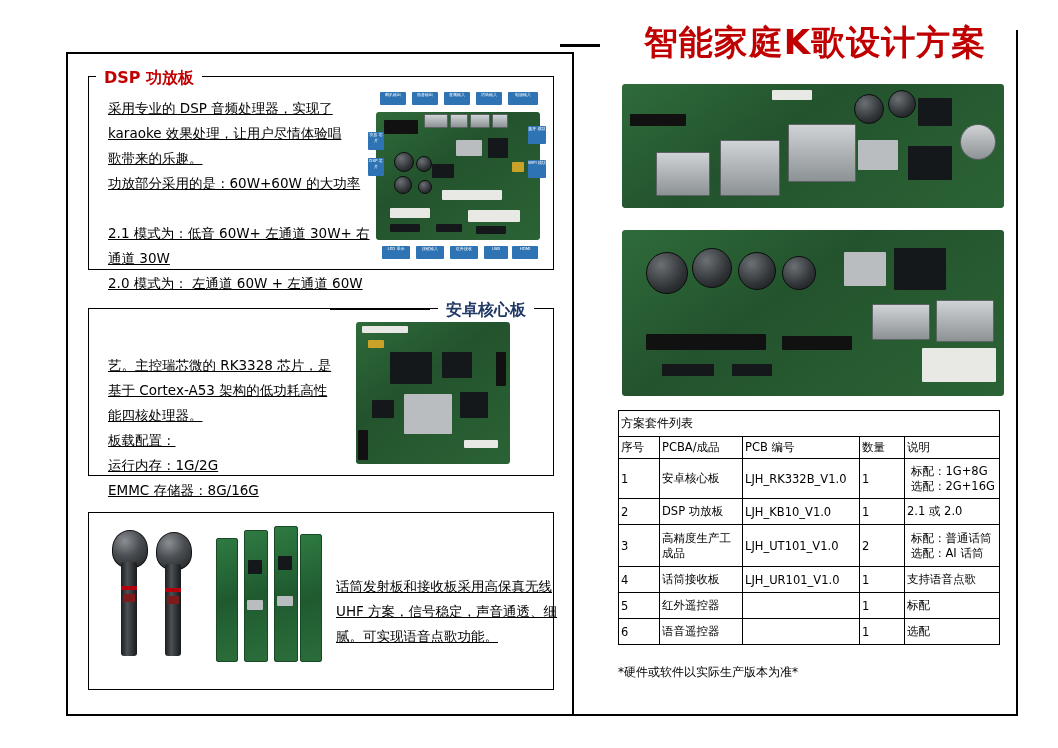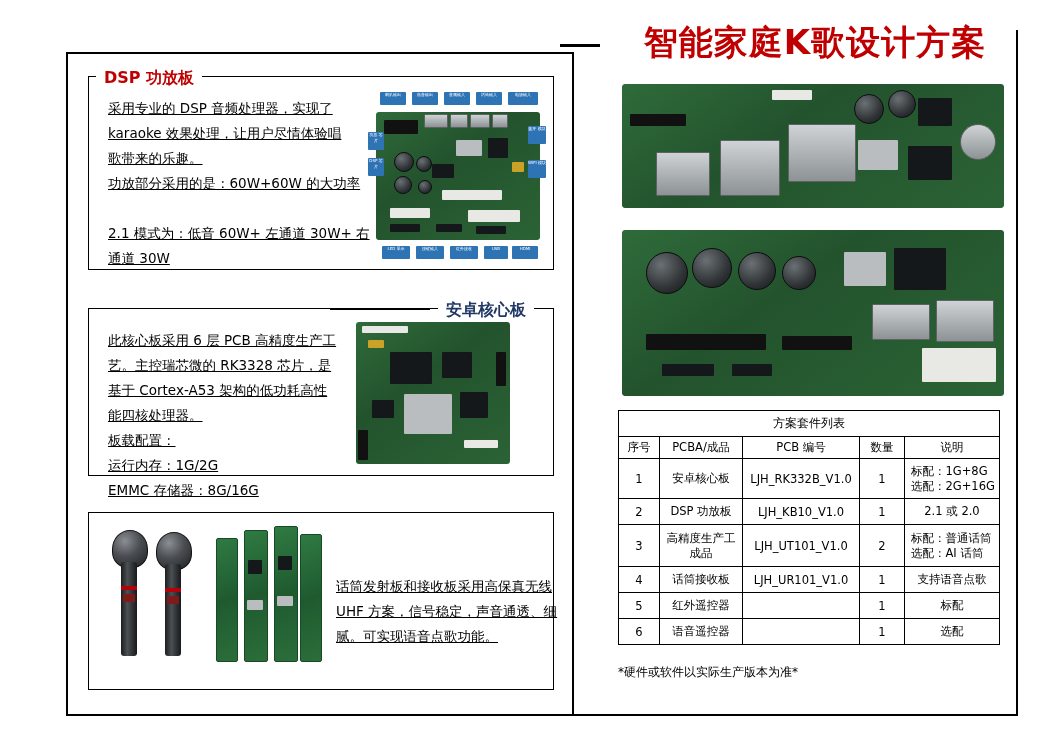--- a/index.html
+++ b/index.html
@@ -186,21 +186,21 @@
     width: 382px;
   }
   table.parts {
     border-collapse: collapse;
     width: 382px;
     font-size: 11.5px;
     font-family: "DejaVu Sans", sans-serif;
   }
   table.parts td, table.parts th {
     border: 1px solid #000;
-    text-align: center;
+    text-align: left;
     vertical-align: middle;
     padding: 3px 2px;
     font-weight: normal;
   }
   table.parts .cap-row td {
     font-size: 12px;
     padding: 4px 2px;
   }
   .note {
     position: absolute;
@@ -230,20 +230,21 @@
 
   <div class="sec-box" style="left:88px; top:76px; width:466px; height:194px;"></div>
   <div class="sec-head" style="left:96px; top:68px;">DSP 功放板</div>
 
   <div class="body-text" style="left:108px; top:96px;">采用专业的 DSP 音频处理器，实现了</div>
   <div class="body-text" style="left:108px; top:121px;">karaoke 效果处理，让用户尽情体验唱</div>
   <div class="body-text" style="left:108px; top:146px;">歌带来的乐趣。</div>
   <div class="body-text" style="left:108px; top:171px;">功放部分采用的是：60W+60W 的大功率</div>
   <div class="body-text" style="left:108px; top:221px;">2.1 模式为：低音 60W+ 左通道 30W+ 右</div>
   <div class="body-text" style="left:108px; top:246px;">通道 30W</div>
+  <div class="body-text" style="left:108px; top:271px;">2.0 模式为： 左通道 60W + 左通道 60W</div>
 
   <div class="photo" style="left:368px; top:86px; width:180px; height:180px;">
     <div class="pcb pcb-green" style="left:8px; top:26px; width:164px; height:128px;">
       <div class="port" style="left:48px; top:2px; width:22px; height:12px;"></div>
       <div class="port" style="left:74px; top:2px; width:16px; height:12px;"></div>
       <div class="port" style="left:94px; top:2px; width:18px; height:12px;"></div>
       <div class="port" style="left:116px; top:2px; width:14px; height:12px;"></div>
       <div class="hdr" style="left:8px; top:8px; width:34px; height:14px;"></div>
       <div class="chip silver" style="left:80px; top:28px; width:26px; height:16px;"></div>
       <div class="chip" style="left:112px; top:26px; width:20px; height:20px;"></div>
@@ -274,21 +275,20 @@
     <div class="lbl-box" style="left:48px; top:160px; width:28px; height:13px;">按键输入</div>
     <div class="lbl-box" style="left:82px; top:160px; width:28px; height:13px;">红外接收</div>
     <div class="lbl-box" style="left:116px; top:160px; width:24px; height:13px;">USB</div>
     <div class="lbl-box" style="left:144px; top:160px; width:26px; height:13px;">HDMI</div>
   </div>
 
   <div class="sec-box" style="left:88px; top:308px; width:466px; height:168px;"></div>
   <div class="sec-head blue" style="left:438px; top:300px;">安卓核心板</div>
   <div style="position:absolute; left:330px; top:308px; width:100px; height:2px; background:#000;"></div>
 
-  <div class="body-text" style="left:108px; top:328px;">此核心板采用 6 层 PCB 高精度生产工</div>
   <div class="body-text" style="left:108px; top:353px;">艺。主控瑞芯微的 RK3328 芯片，是</div>
   <div class="body-text" style="left:108px; top:378px;">基于 Cortex-A53 架构的低功耗高性</div>
   <div class="body-text" style="left:108px; top:403px;">能四核处理器。</div>
   <div class="body-text" style="left:108px; top:428px;">板载配置：</div>
   <div class="body-text" style="left:108px; top:453px;">运行内存：1G/2G</div>
   <div class="body-text" style="left:108px; top:478px;">EMMC 存储器：8G/16G</div>
 
   <div class="photo" style="left:354px; top:318px; width:160px; height:152px;">
     <div class="pcb pcb-green" style="left:2px; top:4px; width:154px; height:142px;">
       <div class="chip" style="left:34px; top:30px; width:42px; height:32px;"></div>

